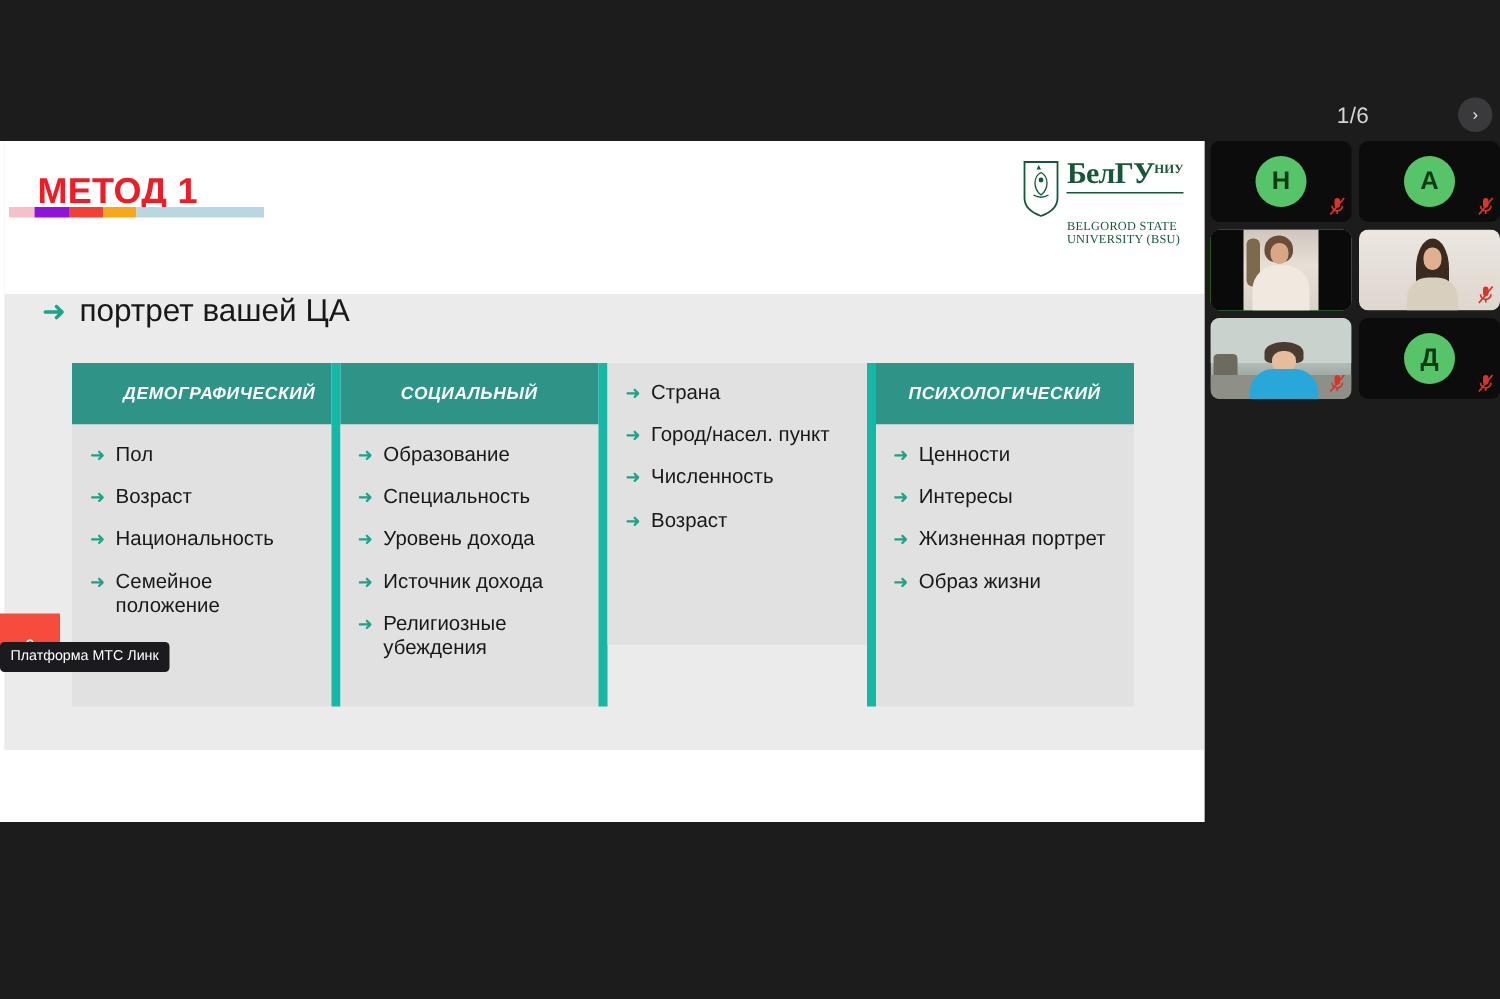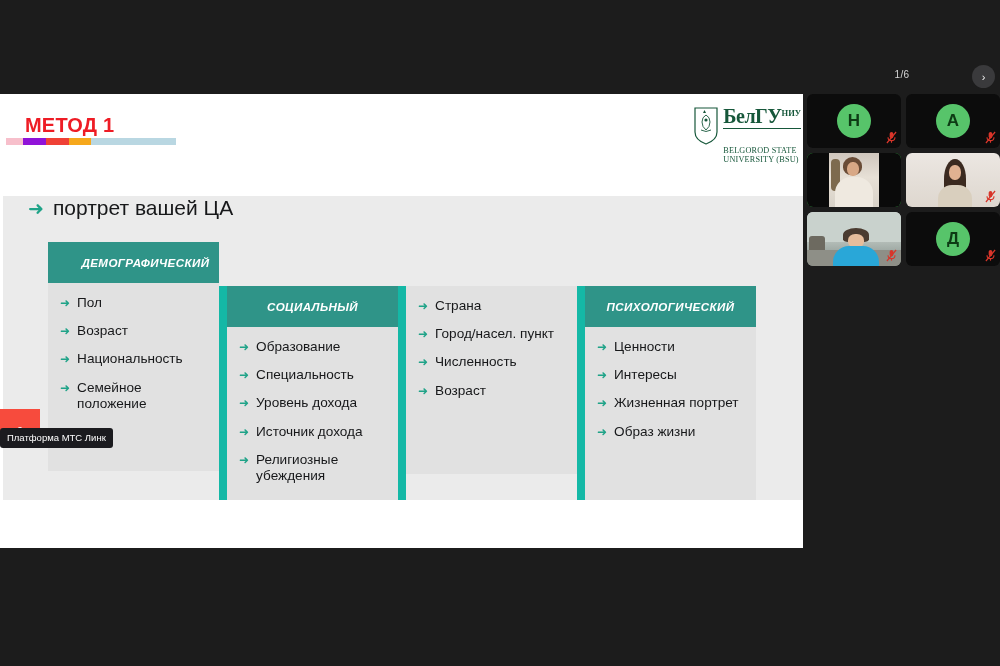--- a/index.html
+++ b/index.html
@@ -34,37 +34,37 @@
   
   .slide-header {
     position: absolute;
     left: 0; top: 0;
     width: 800px; height: 102px;
     background: #ffffff;
   }
   .slide-title {
     position: absolute;
     left: 22px; top: 20px;
-    font-size: 20px;
+    font-size: 24px;
     font-weight: bold;
     color: #ee1c25;
     letter-spacing: 0.2px;
   }
   .accent-bar {
     position: absolute;
     left: 3px; top: 44px;
     height: 7px;
     display: flex;
   }
   .accent-seg { height: 7px; }
 
   
   .logo {
     position: absolute;
-    right: 2px; top: 12px;
+    right: 14px; top: 12px;
     display: flex;
     align-items: flex-start;
     gap: 4px;
   }
   .logo-crest { width: 26px; height: 40px; }
   .logo-text { display: flex; flex-direction: column; line-height: 1; }
   .logo-top {
     font-family: "Liberation Serif", serif;
     color: #16573a;
     font-weight: bold;
@@ -109,21 +109,21 @@
   .arrow-big { color: #1fa388; font-size: 19px; line-height: 1; }
 
   
   .tbl {
     position: absolute;
     left: 45px; top: 46px;
     width: 708px;
     display: flex;
   }
   .col { flex: 1 1 0; min-width: 0; }
-  .col + .col { border-left: 8px solid #14b8a6; margin-top: 44px; }
+  .col + .col { border-left: 6px solid #14b8a6; }
   .col-head {
     height: 41px;
     background: #2f9488;
     color: #ffffff;
     font-size: 11.6px;
     font-weight: bold;
     font-style: italic;
     letter-spacing: 0.4px;
     display: flex;
     align-items: center;
@@ -190,21 +190,21 @@
   }
   .rail-top {
     height: 36px;
     position: relative;
   }
   .page-indicator {
     position: absolute;
     left: 0; right: 0; top: 11px;
     text-align: center;
     color: #d4d4d4;
-    font-size: 10px;
+    font-size: 15px;
     letter-spacing: 0.3px;
   }
   .next-btn {
     position: absolute;
     right: 5px; top: 7px;
     width: 23px; height: 23px;
     border-radius: 50%;
     background: #3a3a3c;
     color: #f2f2f2;
     font-size: 11px;

